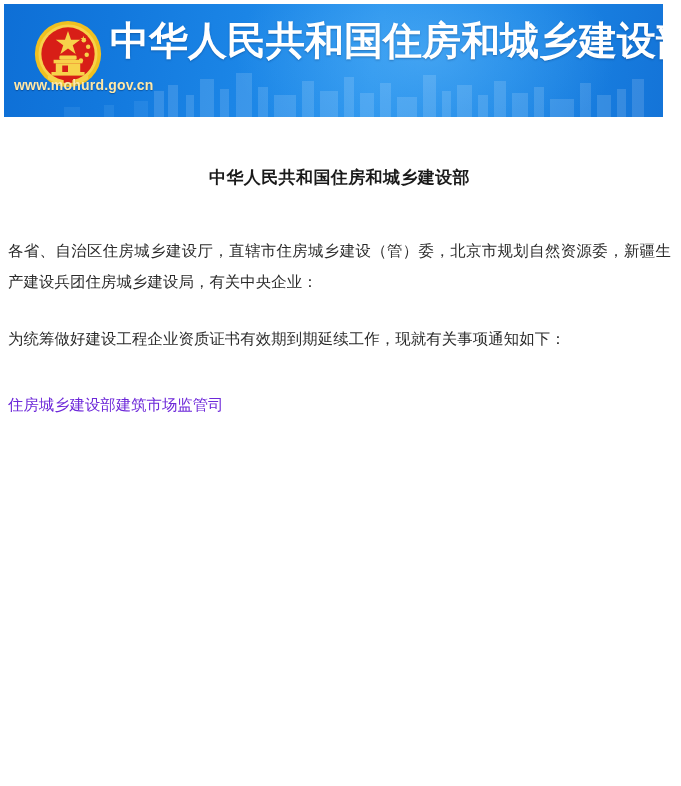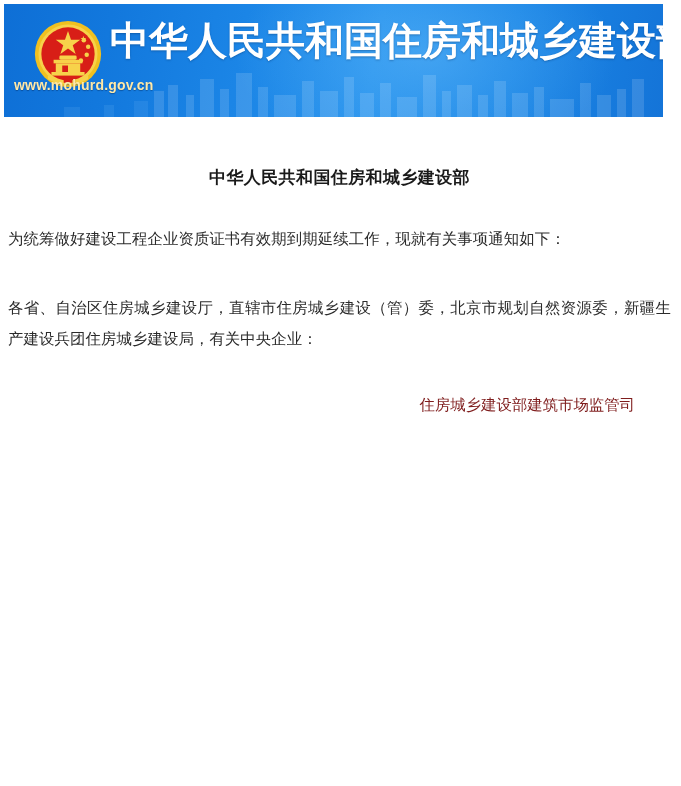--- a/index.html
+++ b/index.html
@@ -112,22 +112,22 @@
   .para.first-body { margin-top: 38px; }
   .para.numbered  { margin-top: 32px; }
 
   .em-bold {
     font-weight: bold;
     color: #3f5272;
   }
 
   .sign-block {
     margin-top: 34px;
-    text-align: right;
-    color: #7f1d1d;
+    text-align: left;
+    color: #6d28d9;
     font-size: 15.4px;
     line-height: 33px;
     padding-right: 36px;
   }
   .sign-date { padding-right: 6px; }
 </style>
 </head>
 <body>
 
 <div class="banner">
@@ -201,23 +201,23 @@
 
   <div class="banner-url">www.mohurd.gov.cn</div>
 </div>
 
 <div class="doc">
 
   <div class="doc-title">
     <span class="line">中华人民共和国住房和城乡建设部</span>
   </div>
 
+  <p class="para first-body">各省、自治区住房城乡建设厅，直辖市住房城乡建设（管）委，北京市规划自然资源委，新疆生产建设兵团住房城乡建设局，有关中央企业：</p>
+
   <p class="para">为统筹做好建设工程企业资质证书有效期到期延续工作，现就有关事项通知如下：</p>
-
-  <p class="para first-body">各省、自治区住房城乡建设厅，直辖市住房城乡建设（管）委，北京市规划自然资源委，新疆生产建设兵团住房城乡建设局，有关中央企业：</p>
 
 
 
   <div class="sign-block">
     <div>住房城乡建设部建筑市场监管司</div>
   </div>
 
 </div>
 
 </body></html>

